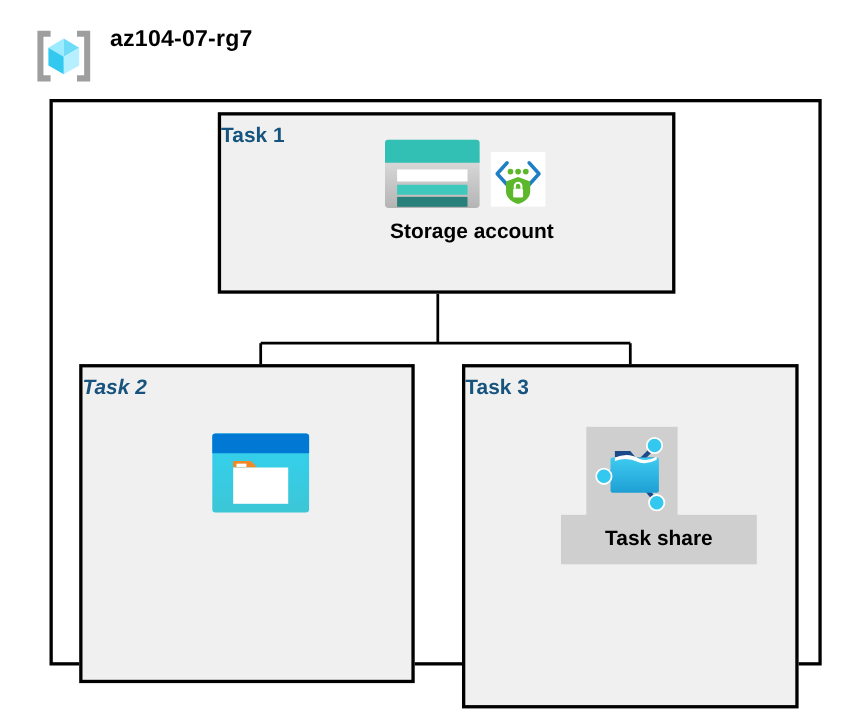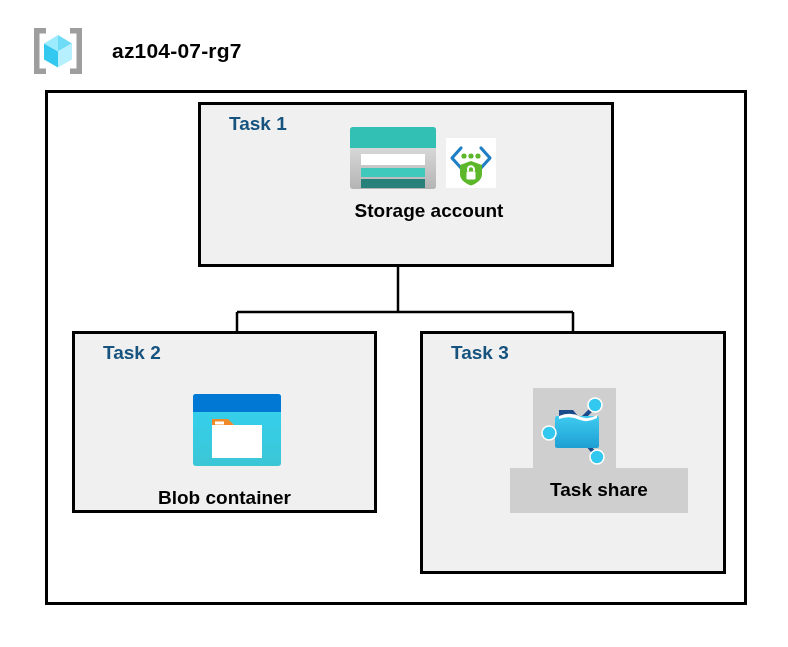--- a/index.html
+++ b/index.html
@@ -19,22 +19,21 @@
     position: absolute;
     inset: 0;
   }
 
   
   .rg-header {
     position: absolute;
     left: 28px;
     top: 24px;
     display: flex;
-    align-items: center;
-    gap: 24px;
+    gap: 12px;
   }
   .rg-icon {
     width: 60px;
     height: 54px;
     display: block;
   }
   .rg-title {
     font-size: 21px;
     font-weight: bold;
     color: #000000;
@@ -55,26 +54,26 @@
   }
 
   
   .task-box {
     position: absolute;
     background: #f0f0f0;
     border: 3px solid #000000;
     box-sizing: border-box;
   }
   #task-1 { left: 198px; top: 102px; width: 416px; height: 165px; }
-  #task-2 { left: 72px;  top: 331px; width: 305px; height: 182px; }
-  #task-3 { left: 420px; top: 331px; width: 306px; height: 243px; }
+  #task-2 { left: 72px;  top: 331px; width: 305px; height: 290px; font-style: italic; }
+  #task-3 { left: 420px; top: 331px; width: 306px; height: 313px; }
 
   .task-label {
     position: absolute;
-    left: 28px;
+    left: 0;
     top: 8px;
     font-size: 19px;
     font-weight: bold;
     color: #16537e;
     white-space: nowrap;
   }
 
   .node-label {
     position: absolute;
     font-size: 19px;
@@ -189,21 +188,20 @@
     </defs>
     <rect x="1" y="1" width="88" height="72" rx="3" fill="url(#blobBody)"></rect>
     <path d="M4 1 H86 a3 3 0 0 1 3 3 V19 H1 V4 a3 3 0 0 1 3 -3 Z" fill="#0078d4"></path>
 
     <path d="M20 26 H36 l6 6 H20 Z" fill="#f08a28"></path>
     <rect x="23" y="28.5" width="9" height="3" fill="#ffffff"></rect>
 
     <rect x="20" y="32" width="50" height="33" fill="#ffffff"></rect>
   </svg>
 
-  <div class="node-label" style="left:72px; top:487px; width:305px;">Blob container</div>
 
   <div class="task-box" id="task-3">
     <div class="task-label">Task 3</div>
   </div>
 
   <div class="sel-hl" style="left:533px; top:388px; width:83px; height:82px;"></div>
   <div class="sel-hl" style="left:510px; top:468px; width:178px; height:45px;"></div>
 
   <svg class="icon-abs" style="left:535px; top:390px; width:80px; height:78px;" viewBox="0 0 80 78">
     <defs>

